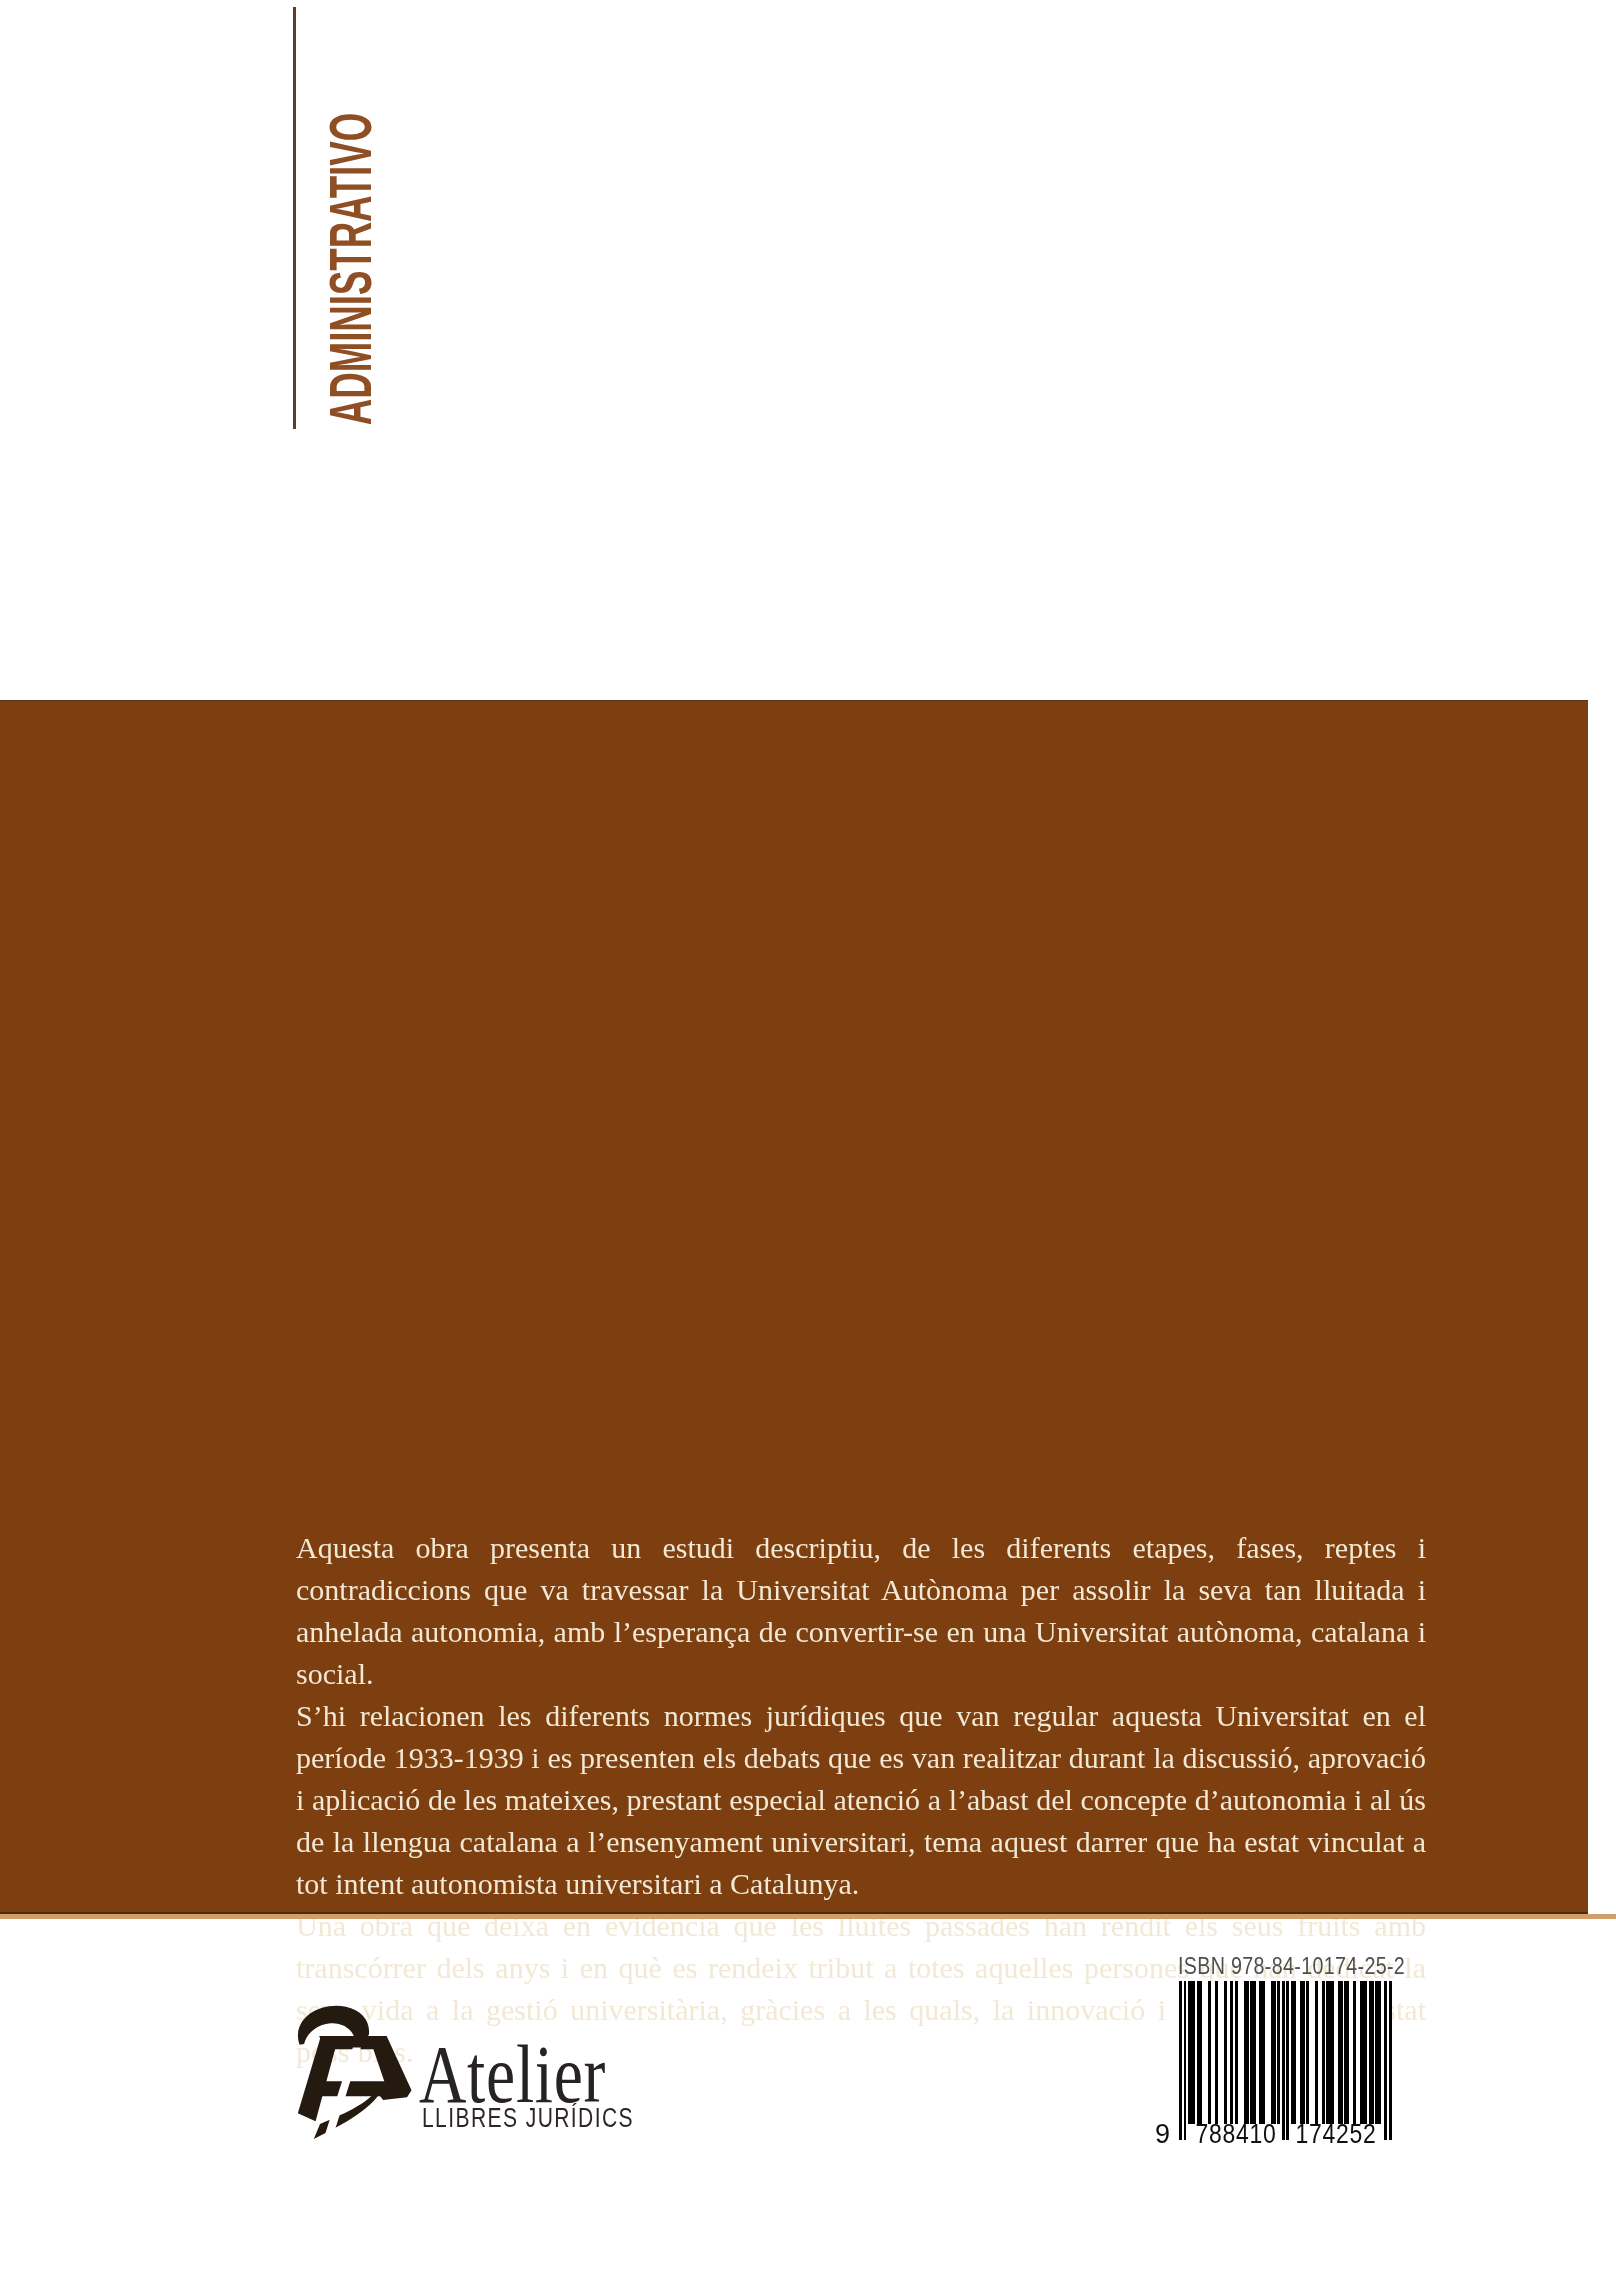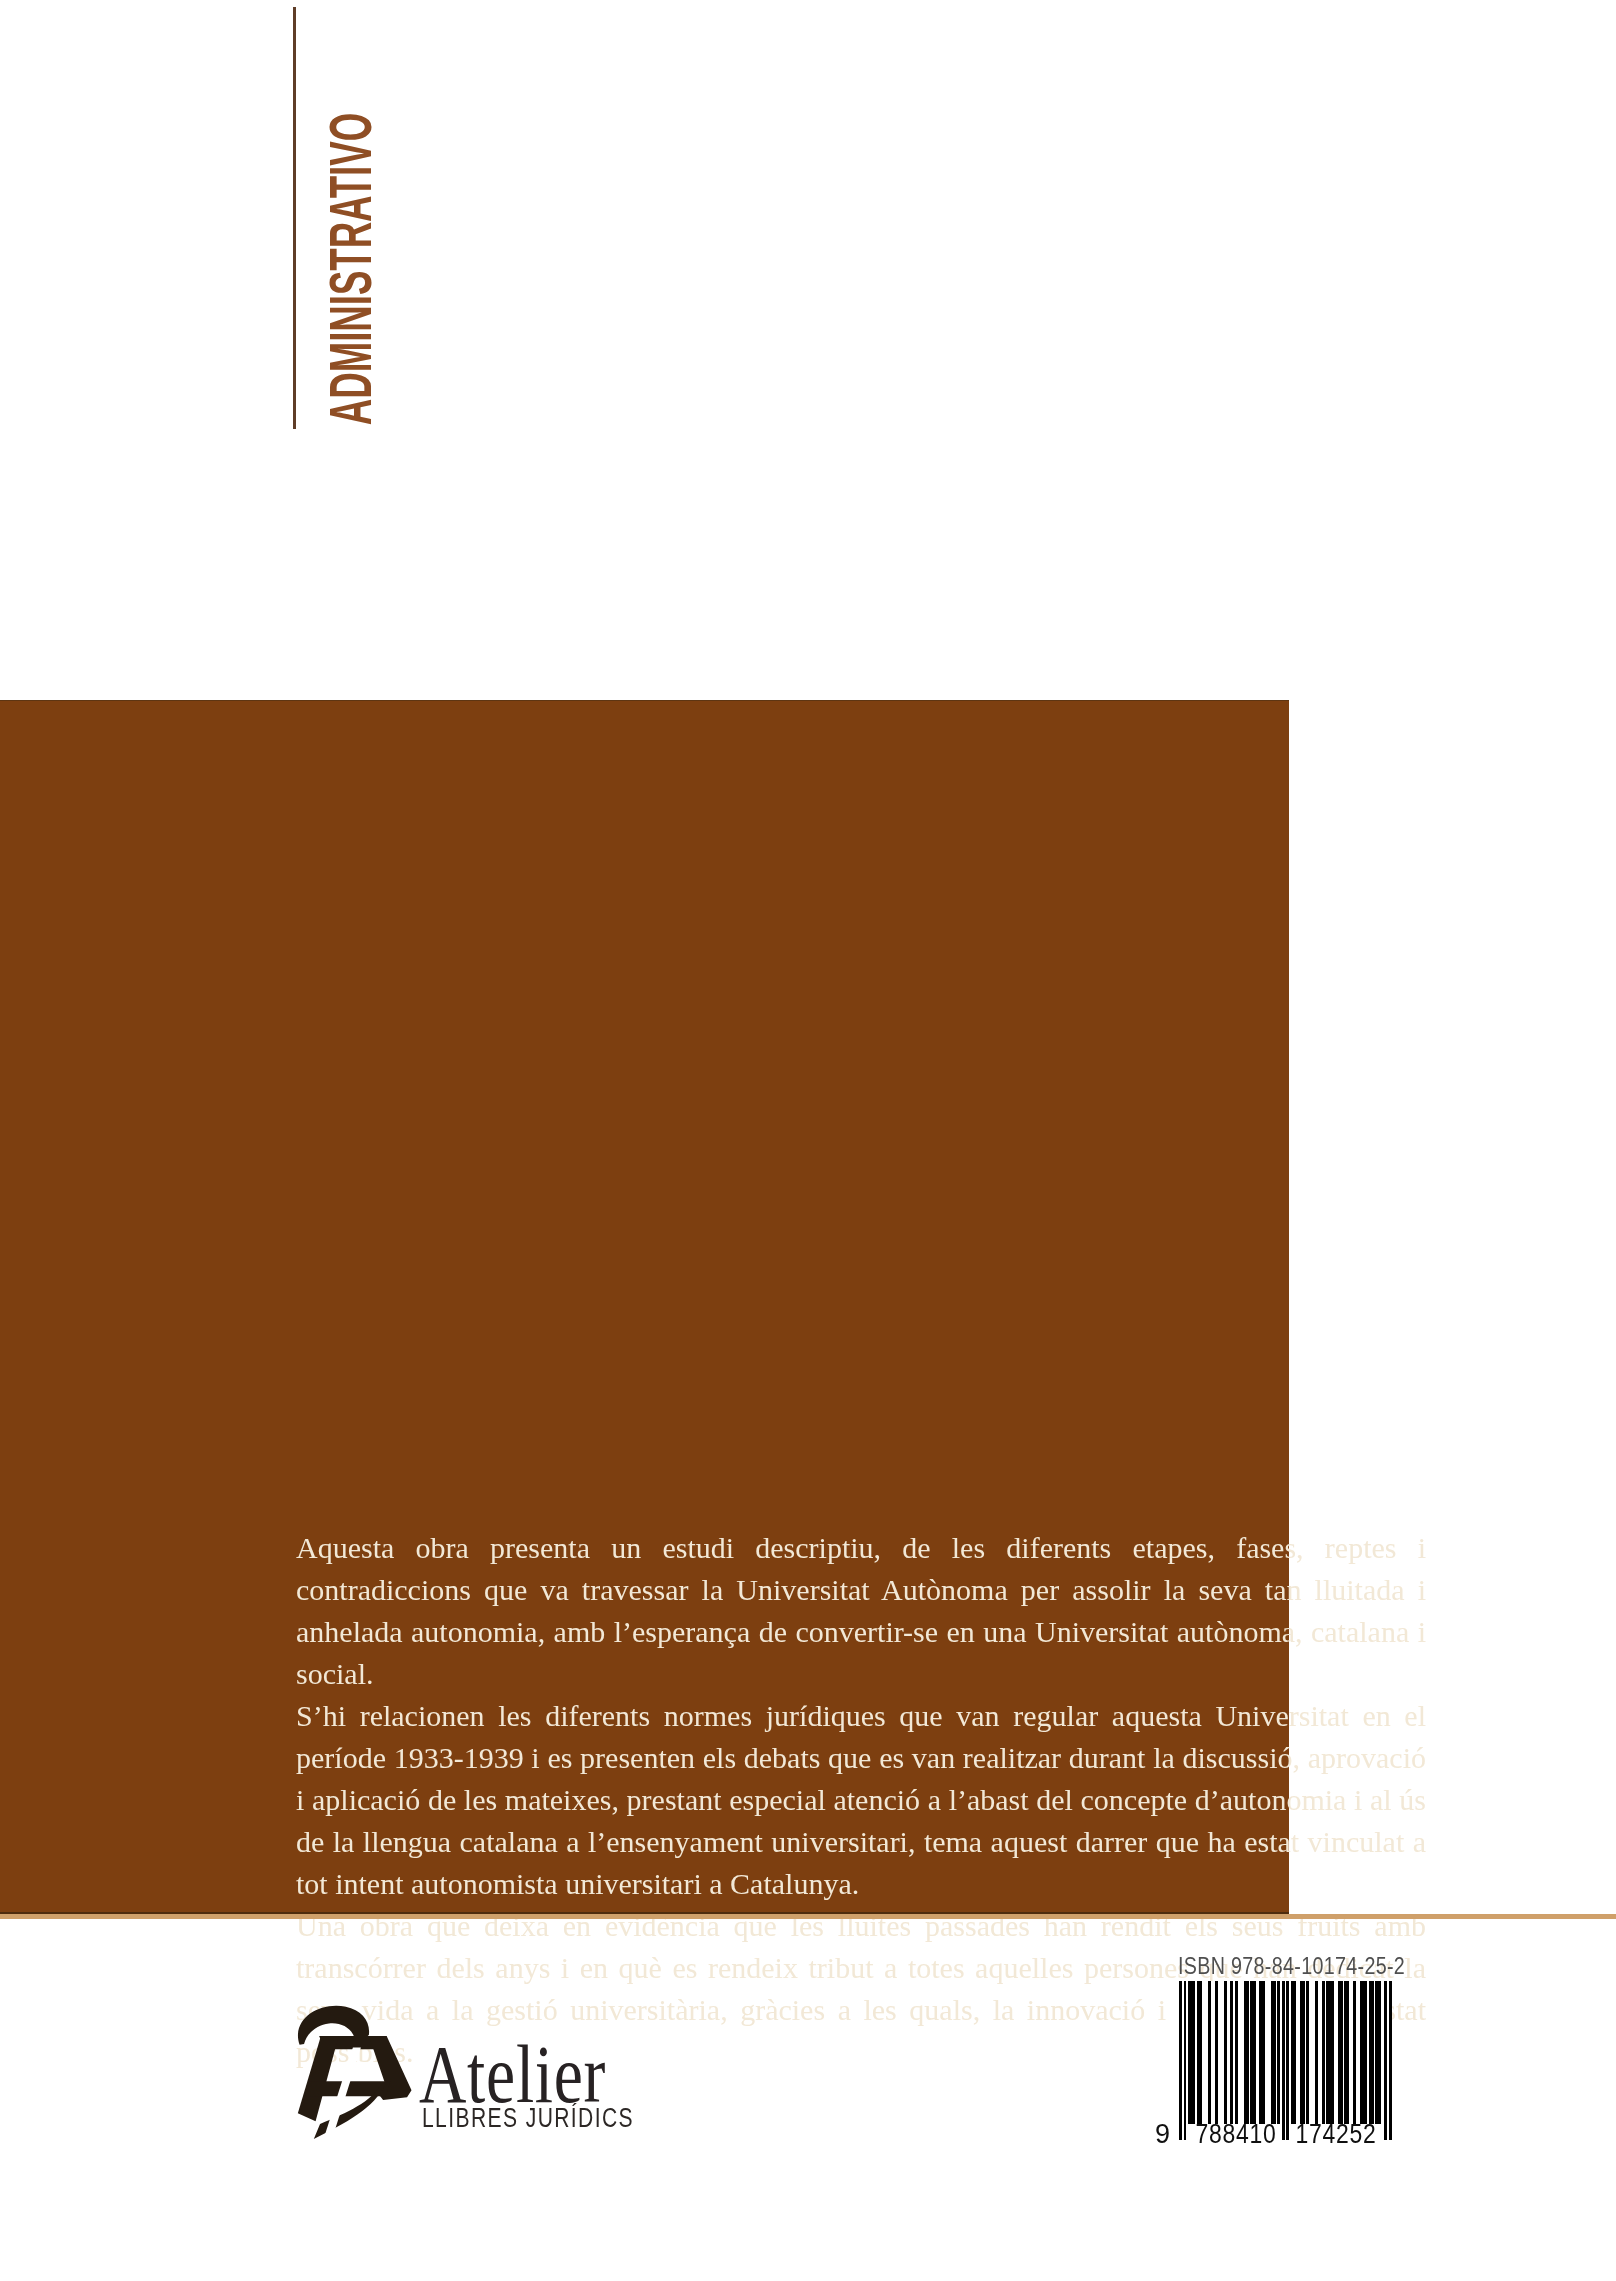--- a/index.html
+++ b/index.html
@@ -29,21 +29,21 @@
     display:flex;align-items:center;justify-content:center;
     transform:rotate(-90deg) scaleX(0.62);
     font-family:"Liberation Sans",sans-serif;
     font-weight:700;font-size:59px;line-height:1;
     color:var(--spine-accent,#8f4e24);
     white-space:nowrap;letter-spacing:0px;
   }
 
   
   .panel{
-    position:absolute;left:0;top:700px;width:1289px;height:1214px;
+    position:absolute;left:0;top:700px;width:1588px;height:1214px;
     box-sizing:border-box;
     background:var(--panel-background,#7d3f10);
     border-top:1.8px solid #5e3512;
     border-bottom:2.7px solid var(--panel-edge-dark,#4e2c0d);
   }
   .panel-tan-line{
     position:absolute;left:0;top:1914px;width:1616px;height:4.5px;
     background:var(--panel-edge-tan,#cfa06a);
   }
   .synopsis{

